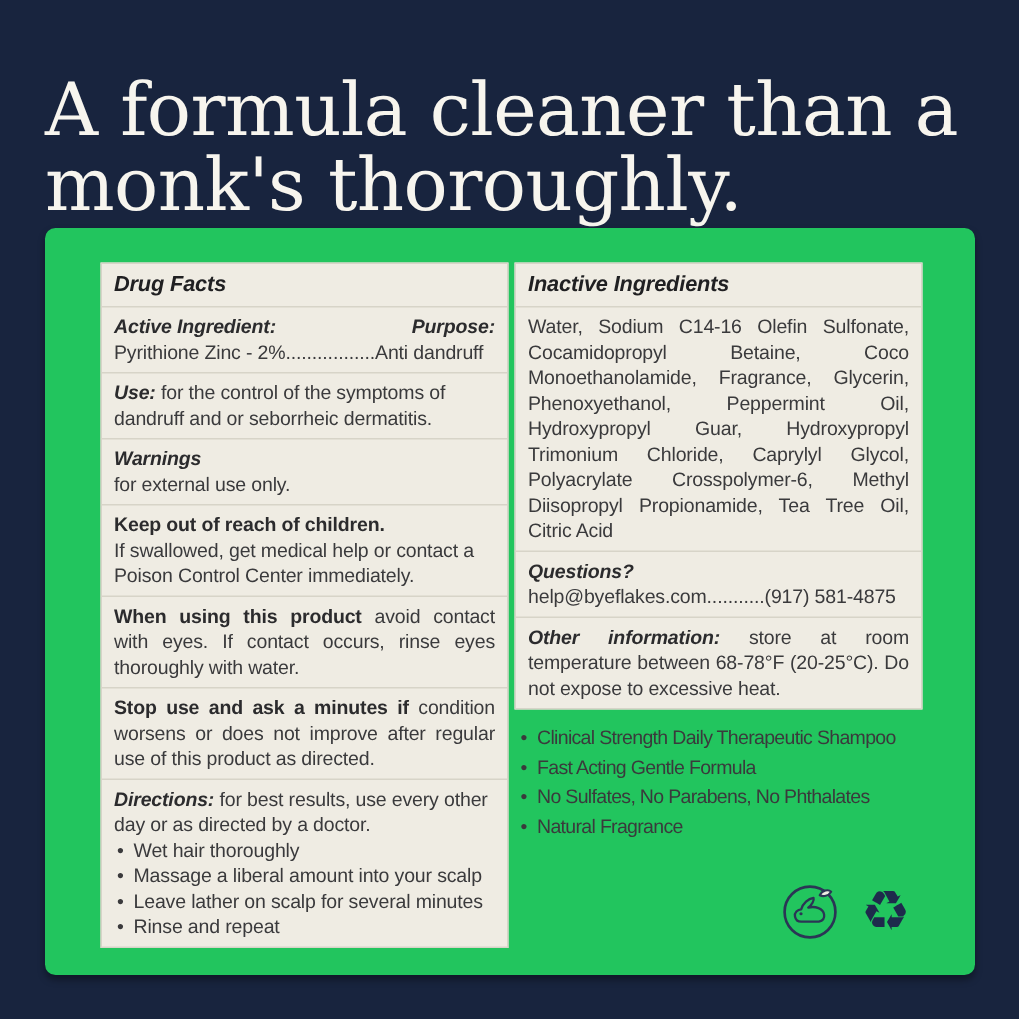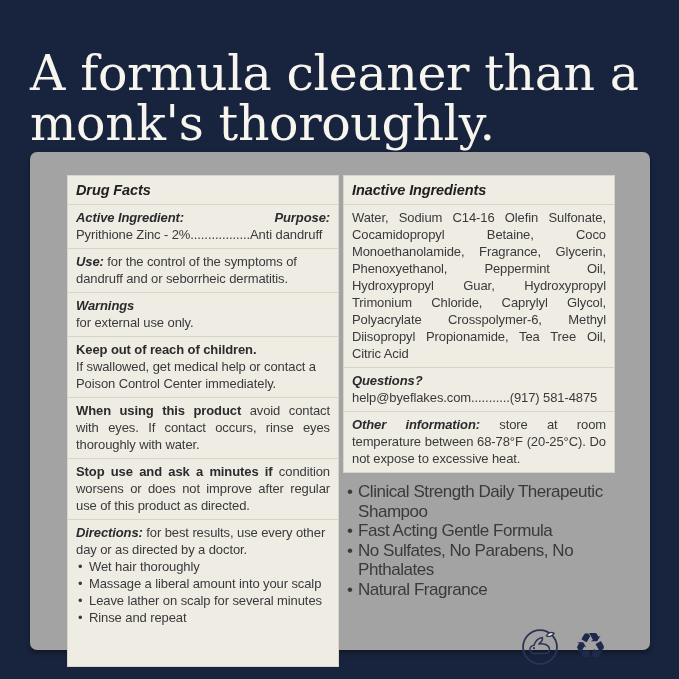--- a/index.html
+++ b/index.html
@@ -14,21 +14,21 @@
     position:absolute; left:30px; top:16px; width:620px;
     color:#f7f5ee;
     font-family:"DejaVu Serif", serif;
     font-size:49px; line-height:50px; font-weight:500;
     letter-spacing:-0.4px;
   }
   .heading span { display:block; }
   .panel {
     position:absolute; left:30px; top:152px;
     width:620px; height:498px;
-    background:#a3a3a3;
+    background:#22c55e;
     border-radius:7px;
     box-shadow:0 3px 5px rgba(0,0,0,0.35);
     box-sizing:border-box;
     padding:23px 37px 24px 37px;
   }
   .cols { display:flex; gap:4px; }
   .col { width:272px; box-sizing:border-box; flex:0 0 272px; }
   .box { border:1px solid #d7d4c8; background:#efece3; }
   .row {
     padding:4px 8px 5px 8px;
@@ -45,21 +45,21 @@
   .lead-ib { font-style:italic; font-weight:bold; color:#2b2b2d; }
   .lead-b  { font-weight:bold; color:#2b2b2d; }
   .blockline { display:block; }
   .just { text-align:justify; }
   .split { display:flex; justify-content:space-between; }
   ul.blist { margin:0; padding:0; list-style:none; }
   ul.blist li { padding-left:13px; position:relative; }
   ul.blist li::before { content:"\2022"; position:absolute; left:2px; }
   .claims {
     margin:9px 0 0 0; padding:0 0 0 2px; list-style:none;
-    font-size:17px; line-height:19.5px; letter-spacing:-0.45px; color:#3a3a3c;
+    font-size:13px; line-height:19.5px; letter-spacing:-0.45px; color:#3a3a3c;
   }
   .claims li { padding-left:13px; position:relative; }
   .claims li::before { content:"\2022"; position:absolute; left:2px; }
   .icons-row {
     display:flex; justify-content:flex-end; align-items:center;
     gap:14px; margin-top:28px; padding-right:8px;
   }
   .recycle {
     font-size:37px; line-height:40px; color:#1e2a4c; font-weight:bold;
     font-family:"DejaVu Sans", sans-serif;

